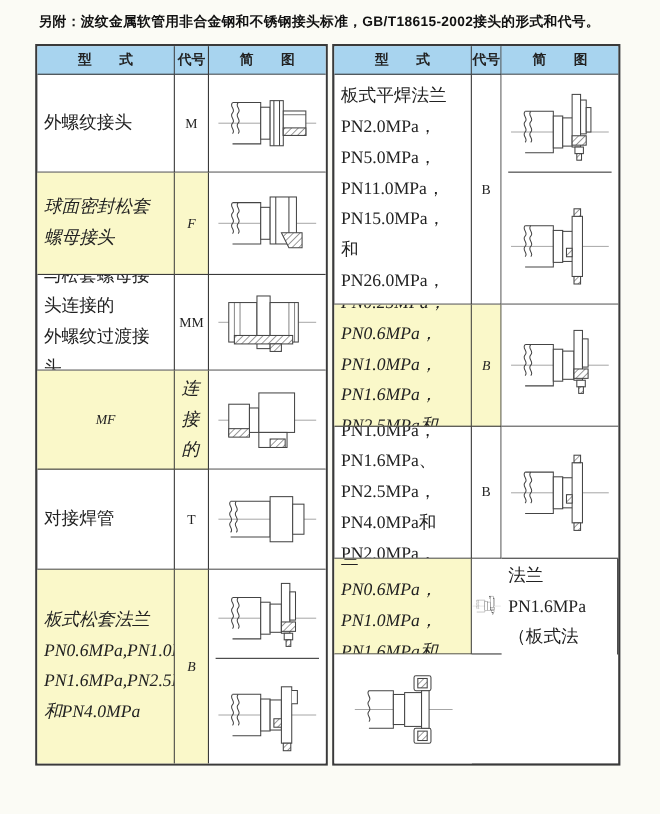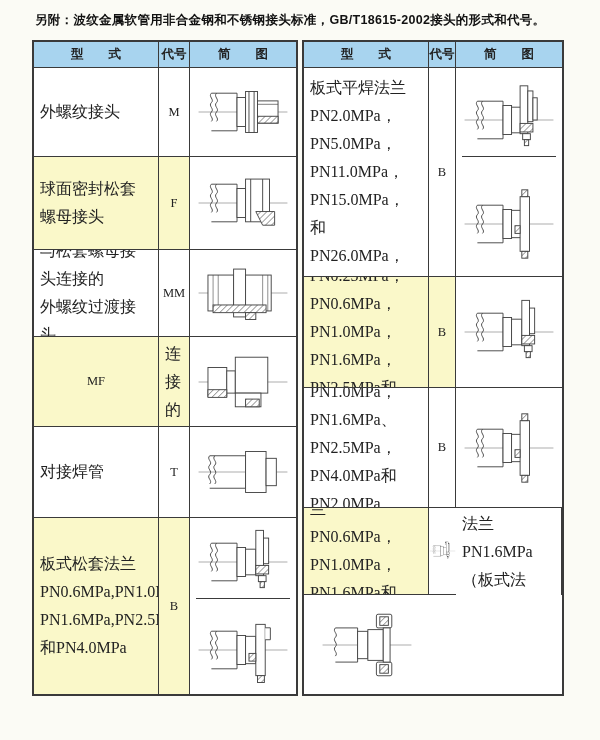--- a/index.html
+++ b/index.html
@@ -33,21 +33,21 @@
   .hd{background:var(--header-bg);display:flex;align-items:center;justify-content:center;
       font-family:"Liberation Sans",sans-serif;font-weight:bold;font-size:12.5px;color:#222;}
   .tcell{display:flex;align-items:center;padding:3px 12px 3px 6px;
          font-size:16px;line-height:1.75;white-space:pre-line;color:#222;}
   .ccell{display:flex;align-items:center;justify-content:center;
          font-size:12.5px;color:#222;}
   .dcell{display:flex;align-items:center;justify-content:center;background:#fff;}
   .split{display:grid;grid-template-rows:1fr 1fr;padding:0;}
   .dsub{display:flex;align-items:center;justify-content:center;}
   .dsub.bb{border-bottom:1px solid var(--border);}
-  .hl{background:var(--highlight-bg);}
+  .hl{background:var(--highlight-bg);font-style:italic;}
   svg.diag{width:94px;height:72px;display:block;}
   .defs{position:absolute;width:0;height:0;}
 </style>
 </head>
 <body>
 
 <svg class="defs" aria-hidden="true">
   <defs>
     <pattern id="hatch" patternUnits="userSpaceOnUse" width="5" height="5" patternTransform="rotate(45)">
       <rect width="5" height="5" fill="#ffffff"></rect>

